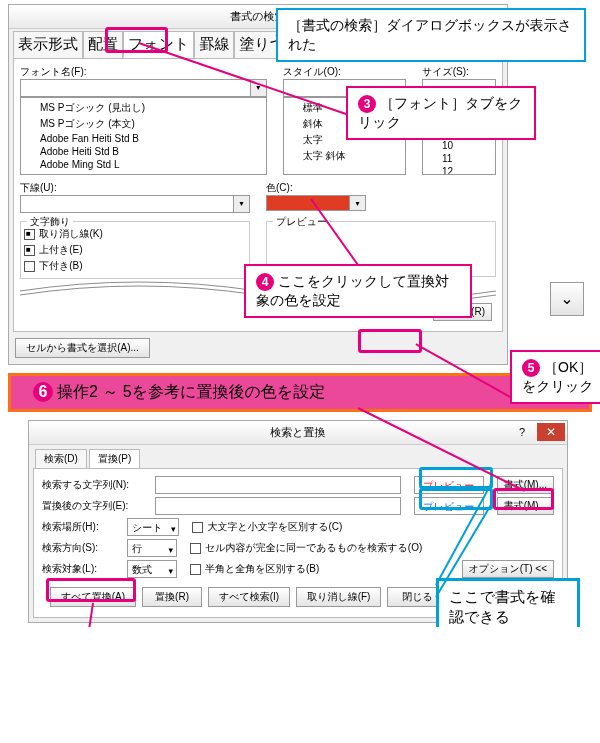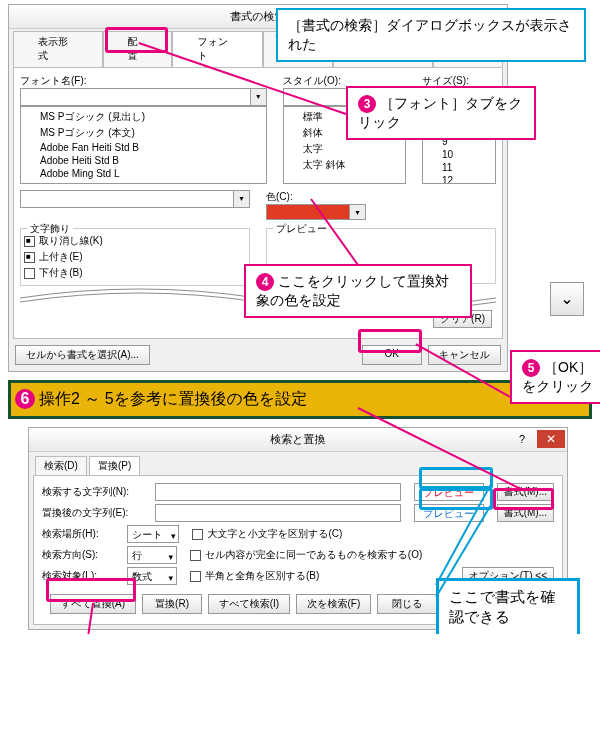--- a/index.html
+++ b/index.html
@@ -35,25 +35,25 @@
   }
   .help-q {
     position: absolute;
     right: 34px; top: 2px;
     width: 22px; height: 18px;
     text-align: center;
     line-height: 18px;
   }
   .tabs { display: flex; padding: 2px 4px 0; gap: 0; }
   .tab {
-    padding: 3px 24px;
+    padding: 3px 4px;
     border: 1px solid #bbb;
     border-bottom: none;
     background: #f6f6f6;
-    font-size: 10px;
+    font-size: 15px;
   }
   .tab.active { background: #fff; font-weight: normal; border-bottom: 1px solid #fff; position: relative; z-index: 2;}
   .pane {
     border: 1px solid #bbb;
     margin: 0 4px 4px;
     background: #fff;
     padding: 6px;
     position: relative;
   }
   .lbl { font-size: 10px; }
@@ -138,23 +138,23 @@
   .leader.cyanline { background: #00a0d8; }
   .divider-wave {
     height: 22px;
     background: #fff;
     margin: -2px 0;
     position: relative;
     overflow: hidden;
   }
   .divider-wave svg { width: 100%; height: 24px; }
   .banner {
-    border: 3px solid #14532d;
-    background: #eab308;
-    padding: 6px 4px;
+    border: 3px solid #f97316;
+    background: #ec4899;
+    padding: 6px 22px;
     font-size: 16px;
     margin: 8px;
     position: relative;
     z-index: 20;
   }
   .banner .num { display:inline-block;width:20px;height:20px;border-radius:50%;background:#e6007e;color:#fff;text-align:center;line-height:20px;font-weight:bold;margin-right:4px;}
   .tabs2 { display:flex; padding:4px 6px 0; gap:2px; }
   .tab2 { border:1px solid #bbb; border-bottom:none; padding:2px 8px; font-size:10px; background:#f6f6f6;}
   .tab2.active{ background:#fff;}
   .grid2 { padding: 4px 8px; }
@@ -241,20 +241,21 @@
               <div class="item">9</div>
               <div class="item">10</div>
               <div class="item">11</div>
               <div class="item">12</div>
             </div>
         </div>
       </div>
 
       <div class="cols" style="margin-top:6px">
         <div class="col">
+          <div class="lbl">下線(U):</div>
           <div class="inputlike">
               <span class="dropdown-arrow">▾</span>
             </div>
         </div>
         <div class="col">
           <div class="lbl">色(C):</div>
           <div class="color-swatch" id="colorswatch" style="background: rgb(224, 60, 36);">
               <span class="dropdown-arrow">▾</span>
             </div>
         </div>
@@ -291,24 +292,20 @@
             <path d="M0,16 Q125,-2 250,16 T500,16" fill="none" stroke="#888" stroke-width="1"></path>
           </svg>
       </div>
 
       <div class="btnrow" style="justify-content:flex-end">
         <span class="btn smallbtn">クリア(R)</span>
       </div>
     </div>
     <div class="btnrow" style="justify-content:space-between; padding:2px 6px 6px;">
       <span class="btn" style="min-width:auto">セルから書式を選択(A)...</span>
-      <div style="display:flex; gap:6px">
-        <span class="btn" id="okbtn">OK</span>
-        <span class="btn">キャンセル</span>
-      </div>
     </div>
   </div>
 
   <div class="dn-btn" style="left:550px; top:278px;">⌄</div>
 
   <div class="banner">
     <span class="num">6</span><span>操作2 ～ 5を参考に置換後の色を設定</span>
   </div>
 
   <div class="dialog" id="dlg2" style="width:540px; margin-left:28px;">
@@ -357,21 +354,21 @@
             <span class="chkbox"></span>
             <span>半角と全角を区別する(B)</span>
           </label>
         <span style="flex:1"></span>
         <span class="btn smallbtn">オプション(T) &lt;&lt;</span>
       </div>
       <div class="btnrow2">
         <span class="btn" id="replaceallbtn">すべて置換(A)</span>
         <span class="btn">置換(R)</span>
         <span class="btn">すべて検索(I)</span>
-        <span class="btn">次を検索(F)</span>
+        <span class="btn">取り消し線(F)</span>
         <span class="btn">閉じる</span>
       </div>
     </div>
   </div>
 
   <div class="callout cyan" style="left:276px; top:4px; width:310px;">
     <span>［書式の検索］ダイアログボックスが表示された</span>
   </div>
   <div class="callout pink" style="left:346px; top:82px; width:190px;">
     <span class="num">3</span><span>［フォント］タブをクリック</span>

